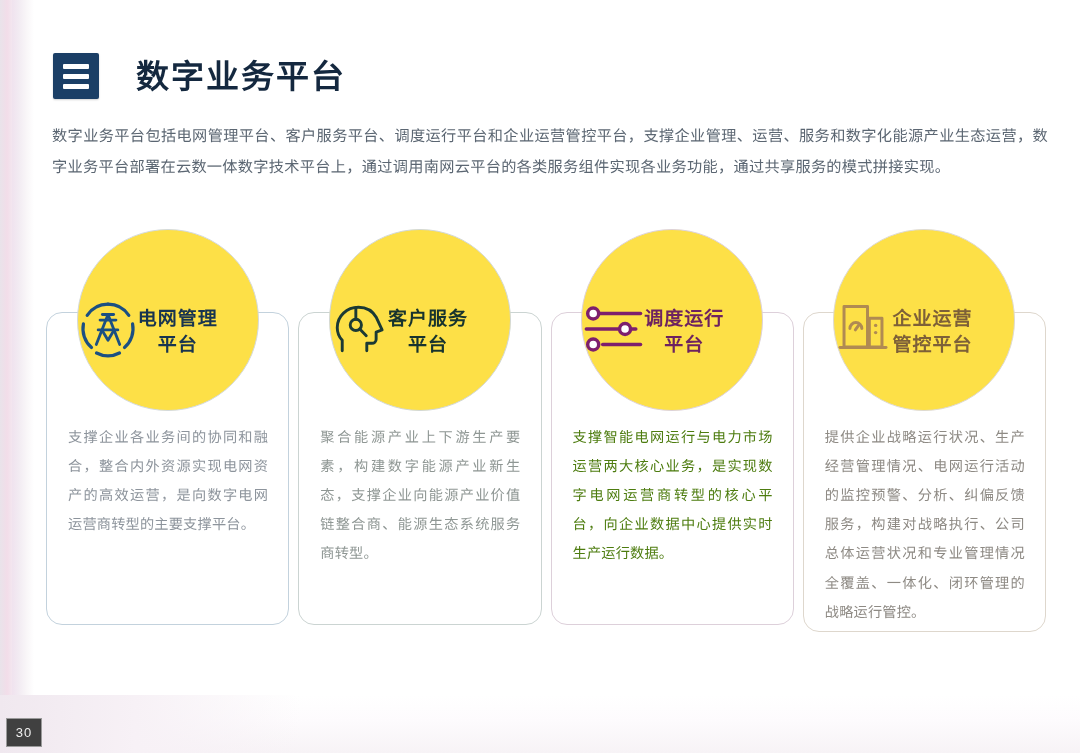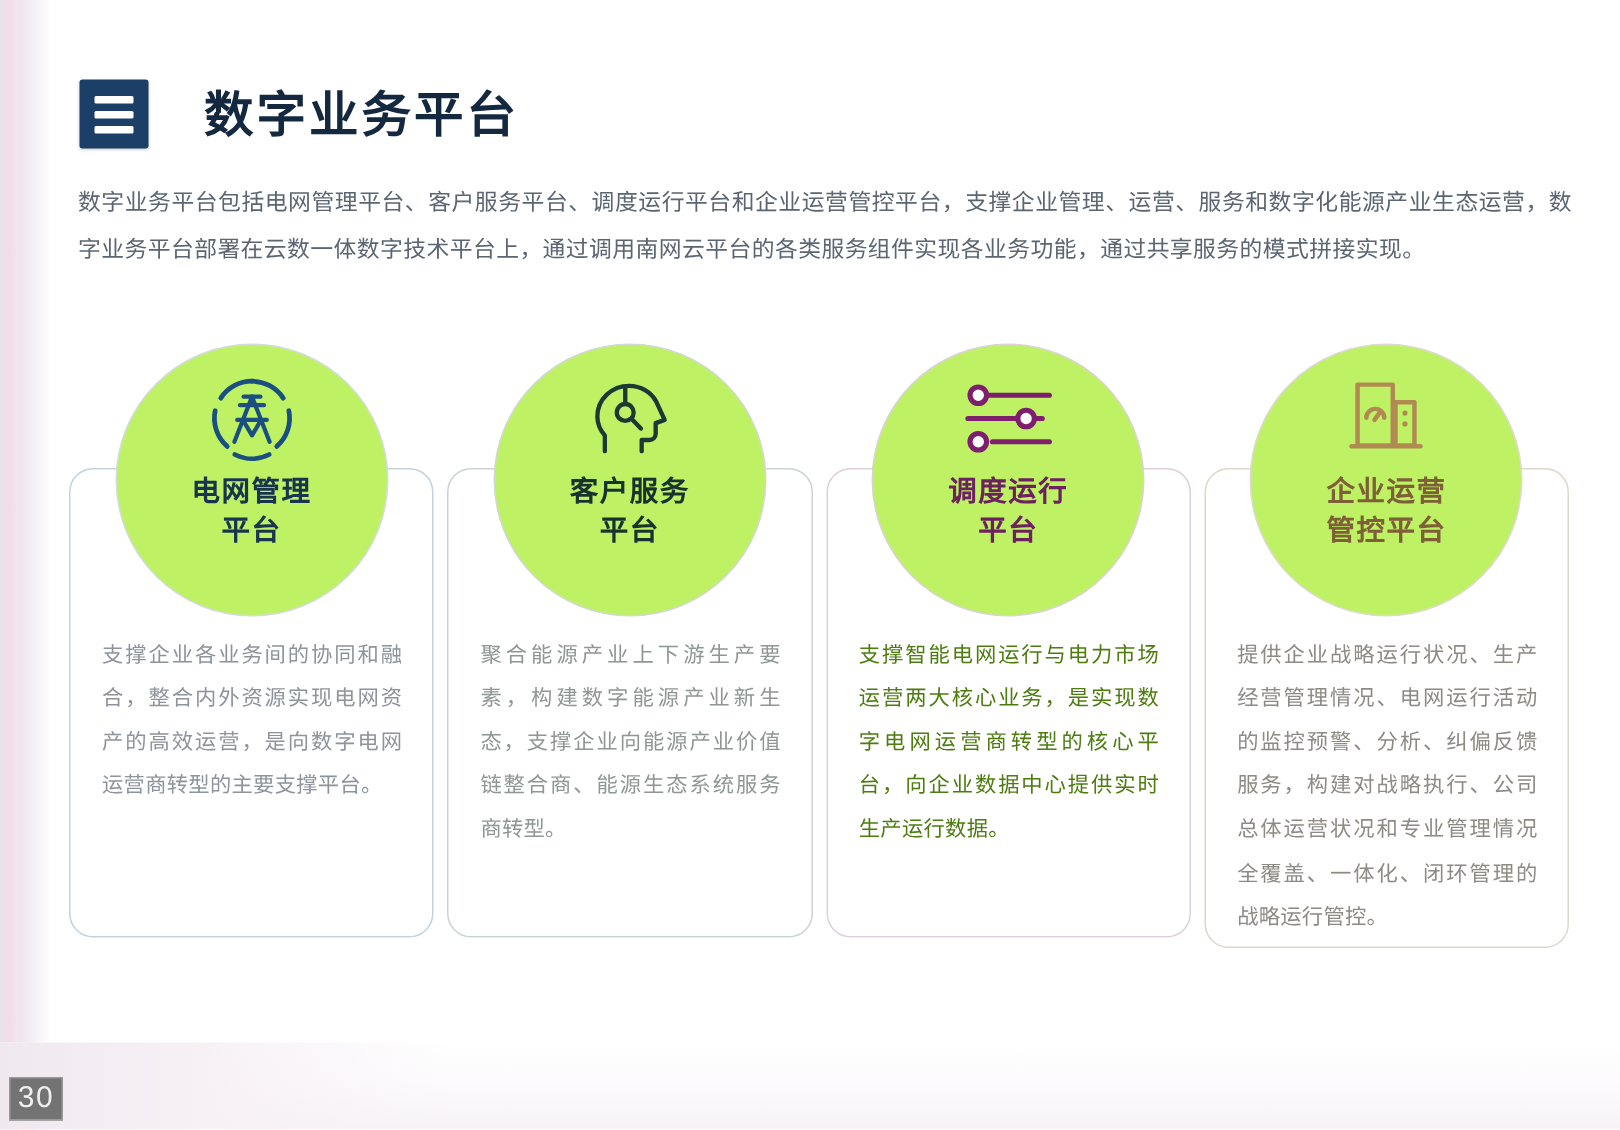--- a/index.html
+++ b/index.html
@@ -79,24 +79,24 @@
   .card.c1{height:313px;border-color:#c3d2dd;}
   .card.c2{height:313px;border-color:#cbd4d2;}
   .card.c3{height:313px;border-color:#ddd0da;}
   .card.c4{height:320px;border-color:#ded7cd;}
 
   
   .circle{
     position:absolute;left:50%;transform:translateX(-50%);
     top:-84px;
     width:182px;height:182px;border-radius:50%;
-    background:#bef264;
+    background:#fde047;
     border:1px solid #d4dade;
     box-sizing:border-box;
-    display:flex;flex-direction:column;align-items:center;
+    display:flex;align-items:center;
     padding-top:18px;
   }
   .card.c2 .circle{border-color:#d2d8d6;}
   .card.c3 .circle{border-color:#ddd2da;}
   .card.c4 .circle{border-color:#dedad3;}
 
   .circle .ic{height:62px;display:flex;align-items:center;justify-content:center;}
   .circle .ttl{
     margin-top:6px;
     font-size:19px;font-weight:bold;line-height:1.35;text-align:center;
@@ -113,24 +113,24 @@
     text-align:justify;letter-spacing:.2px;
   }
   .card.c4 .body-text{color:#8e8a84;}
   .card.c2 .body-text{color:#8f9794;}
   .card.c3 .body-text{color:#4d7c0f;}
 
   
   #pageno{
     position:absolute;left:6px;bottom:6px;
     width:34px;height:27px;
-    background:#737373;
+    background:#404040;
     border:1px solid #9a9a9a;
     color:#efefef;
-    font-size:20px;
+    font-size:13px;
     display:flex;align-items:center;justify-content:center;
     letter-spacing:1px;
   }
 </style>
 </head>
 <body>
 
 <div id="page">
 
   <div class="edge-left"></div>

